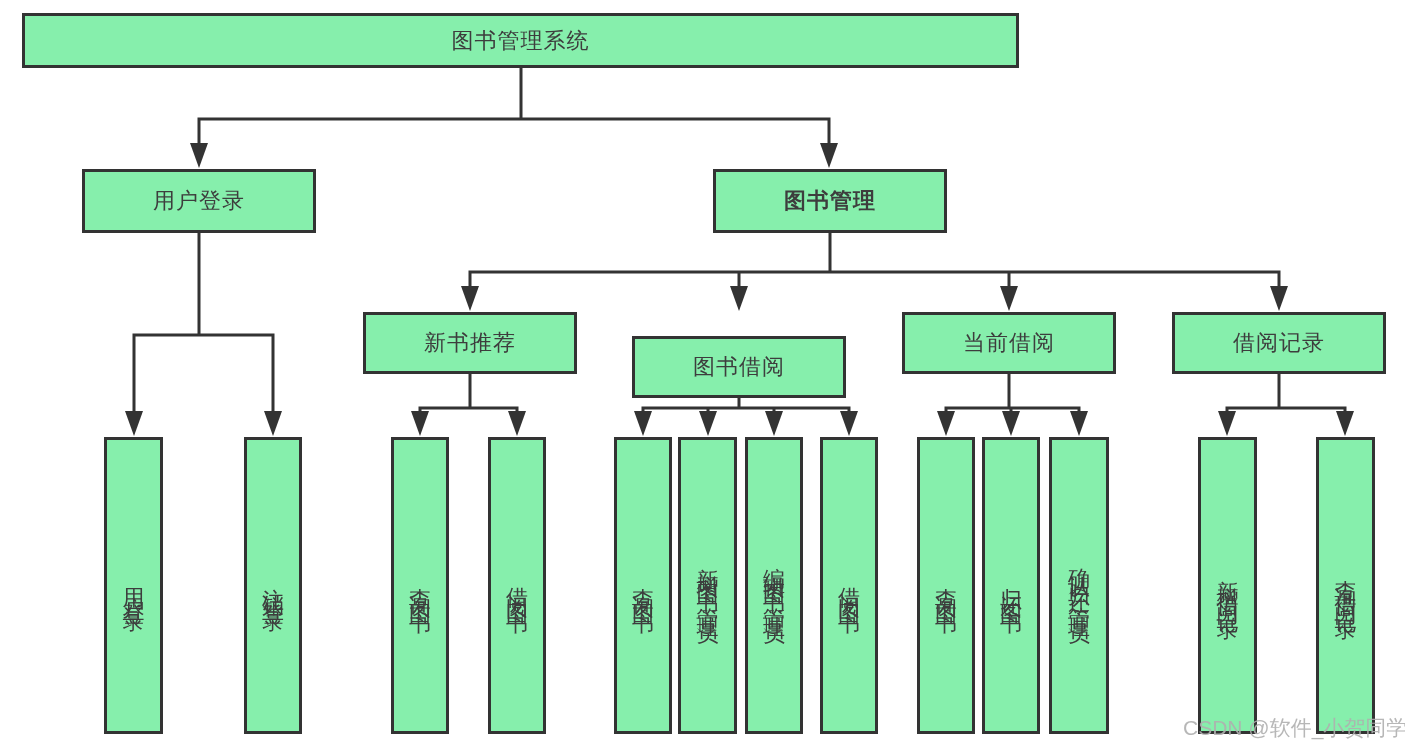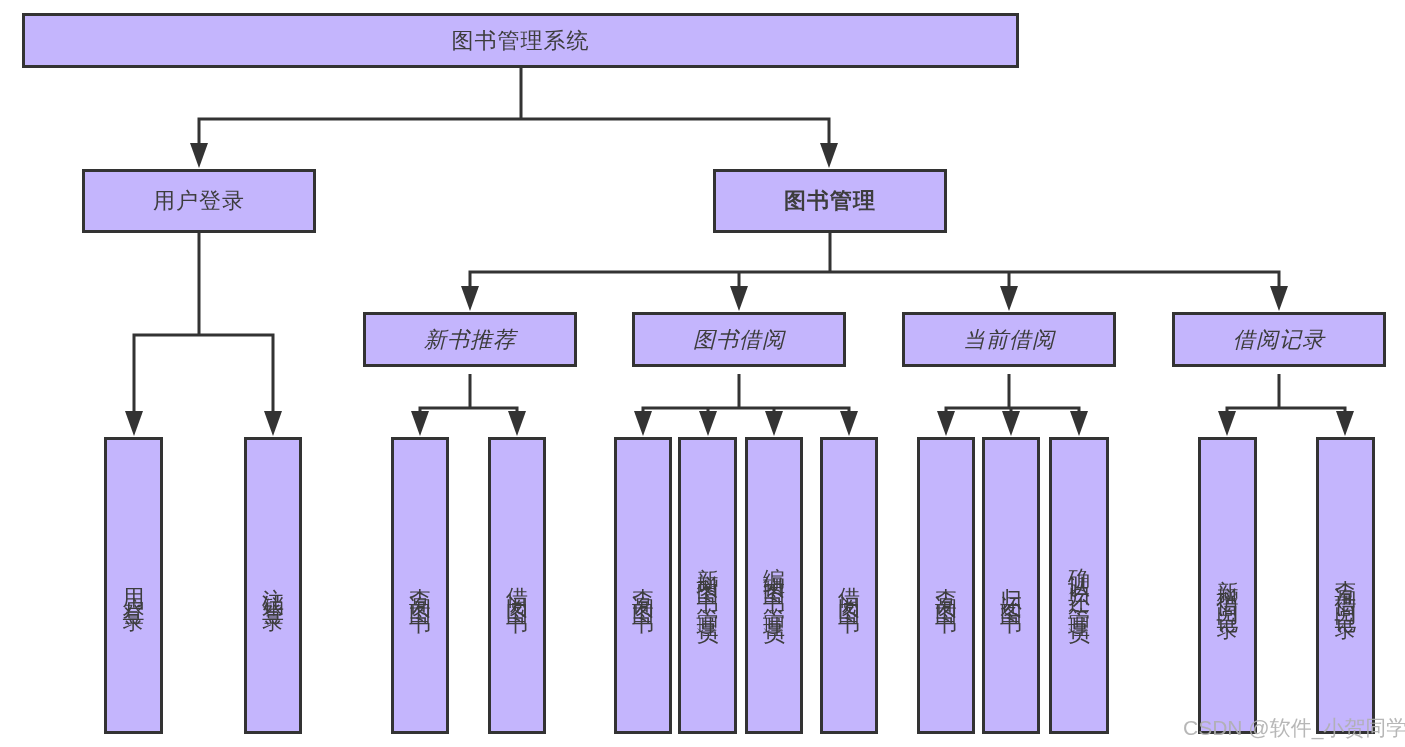--- a/index.html
+++ b/index.html
@@ -17,21 +17,21 @@
   }
   #connectors {
     position: absolute;
     left: 0; top: 0;
     z-index: 0;
   }
   .node {
     position: absolute;
     box-sizing: border-box;
     border: 3px solid #333333;
-    background: #c4b5fd;
+    background: #86efac;
     color: #3d3d3d;
     display: flex;
     align-items: center;
     justify-content: center;
     z-index: 1;
   }
   .hnode { font-size: 22px; letter-spacing: 1px; }
   .vnode span {
     writing-mode: vertical-rl;
     text-orientation: mixed;
@@ -39,23 +39,23 @@
     line-height: 1.1;
     letter-spacing: 8px;
     white-space: nowrap;
   }
   
   .n-root  { left: 22px;   top: 13px;  width: 997px; height: 55px; }
   
   .n-l2a   { left: 82px;   top: 169px; width: 234px; height: 64px; }
   .n-l2b   { left: 713px;  top: 169px; width: 234px; height: 64px; font-weight: bold; }
   
-  .l3      { top: 312px; height: 55px; width: 214px; font-style: italic; }
+  .l3      { top: 312px; height: 62px; width: 214px; }
   .n-l3a   { left: 363px; }
-  .n-l3b   { left: 632px; }
+  .n-l3b   { left: 632px; margin-top: 24px; }
   .n-l3c   { left: 902px; text-align: center; }
   .n-l3d   { left: 1172px; }
   
   .l4      { top: 437px; height: 297px; width: 58px; }
   .n-g1a   { left: 104px; width: 59px; }
   .n-g1b   { left: 244px; }
   .n-g2a   { left: 391px; }
   .n-g2b   { left: 488px; }
   .n-g3a   { left: 614px; }
   .n-g3b   { left: 678px; width: 59px; }

